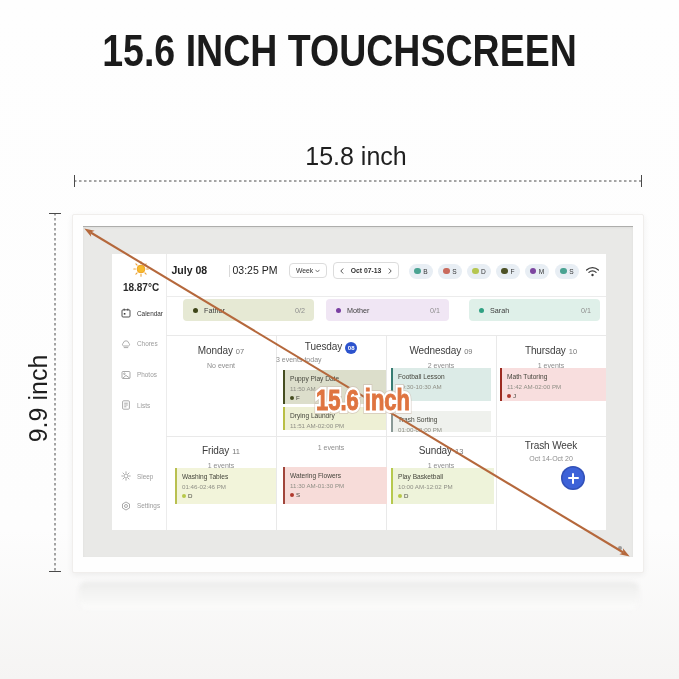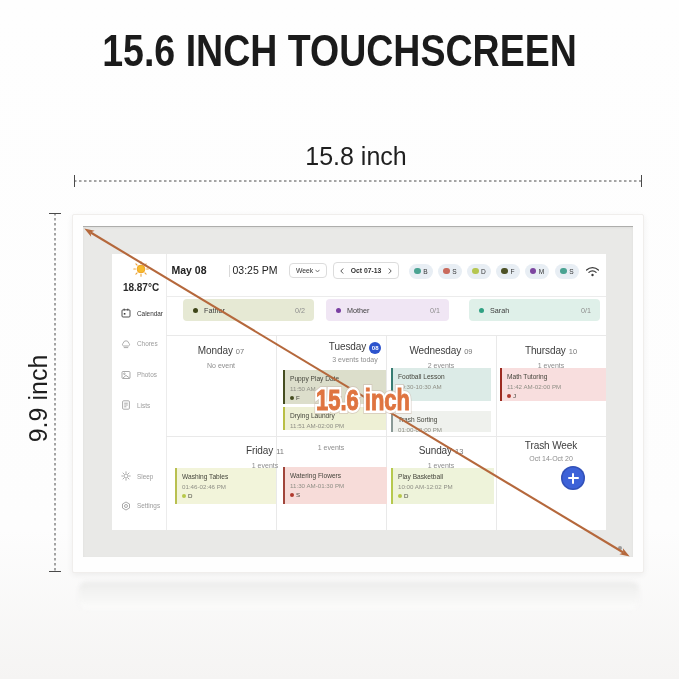--- a/index.html
+++ b/index.html
@@ -122,21 +122,21 @@
   <div class="mi" style="top:245.5px;">
     <svg width="10" height="10" viewBox="0 0 10 10" fill="none" stroke="#a0a0a0" stroke-width="0.9">
         <path d="M5 1 L 8.5 3 L 8.5 7 L 5 9 L 1.5 7 L 1.5 3 Z"></path>
         <circle cx="5" cy="5" r="1.5"></circle>
       </svg>
     <span class="ml">Settings</span>
   </div>
 
   <div class="abs" style="left:54px;top:0;width:1px;height:276px;background:#ececec;"></div>
 
-  <div class="abs" style="left:59.5px;top:10.5px;font-size:10.5px;font-weight:bold;color:#222;line-height:1.1;">May 08</div>
+  <div class="abs" style="left:59.5px;top:10.5px;font-size:10.5px;font-weight:bold;color:#222;line-height:1.1;">July 08</div>
 
   <div class="abs" style="left:117px;top:11px;width:1px;height:12px;background:#d9d9d9;"></div>
 
   <div class="abs" style="left:120.5px;top:10.5px;font-size:10.5px;font-weight:normal;color:#222;line-height:1.1;">03:25 PM</div>
 
   <div class="abs" style="left:177px;top:9px;width:38px;height:15px;border:1px solid #dcdcdc;border-radius:4px;box-sizing:border-box;display:flex;align-items:center;justify-content:center;font-size:6.8px;color:#333;">Week&nbsp;
     <svg width="5" height="4" viewBox="0 0 5 4">
         <path d="M0.5 0.8 L2.5 3 L4.5 0.8" fill="none" stroke="#555" stroke-width="0.8"></path>
       </svg>
   </div>
@@ -178,21 +178,21 @@
 
   <div class="abs" style="left:164px;top:81px;width:1px;height:195px;background:#e9e9e9;"></div>
   <div class="abs" style="left:274px;top:81px;width:1px;height:195px;background:#e9e9e9;"></div>
   <div class="abs" style="left:384px;top:81px;width:1px;height:195px;background:#e9e9e9;"></div>
 
   <div class="abs" style="left:54px;top:85.7px;width:110px;text-align:center;">
     <div><span class="dhn">Monday</span><span class="dhnum">07</span></div>
     <div class="dhs" style="margin-top:4px;">No event</div>
   </div>
 
-  <div class="abs" style="left:164px;top:85.7px;width:110px;text-align:center;padding-left:24px;">
+  <div class="abs" style="left:164px;top:85.7px;width:110px;text-align:left;">
     <div style="display:flex;align-items:center;justify-content:center;">
         <span class="dhn">Tuesday</span>
         <span style="margin-left:3px;margin-top:2px;width:12px;height:12px;border-radius:50%;background:#2c53cd;color:#fff;font-size:6px;font-weight:bold;display:inline-flex;align-items:center;justify-content:center;">08</span>
       </div>
     <div class="dhs" style="margin-top:2px;">3 events today</div>
   </div>
 
   <div class="abs" style="left:274px;top:85.7px;width:110px;text-align:center;">
     <div><span class="dhn">Wednesday</span><span class="dhnum">09</span></div>
     <div class="dhs" style="margin-top:4px;">2 events</div>
@@ -224,21 +224,21 @@
     <div class="t">Trash Sorting</div>
     <div class="tm">01:00-02:00 PM</div>
   </div>
 
   <div class="ev" style="left:388px;top:114px;width:106px;height:33px;background:#f8dede;border-color:#9c2b20;">
     <div class="t">Math Tutoring</div>
     <div class="tm">11:42 AM-02:00 PM</div>
     <div class="who"><span class="dot" style="width:4.4px;height:4.4px;background:#b0392e;margin-right:1.5px;"></span>J</div>
   </div>
 
-  <div class="abs" style="left:54px;top:185.7px;width:110px;text-align:center;padding-left:44px;">
+  <div class="abs" style="left:54px;top:185.7px;width:110px;text-align:center;">
     <div><span class="dhn">Friday</span><span class="dhnum">11</span></div>
     <div class="dhs" style="margin-top:4px;">1 events</div>
   </div>
 
   <div class="abs" style="left:164px;top:185.7px;width:110px;text-align:center;">
     <div class="dhs" style="margin-top:4px;">1 events</div>
   </div>
 
   <div class="abs" style="left:274px;top:185.7px;width:110px;text-align:center;">
     <div><span class="dhn">Sunday</span><span class="dhnum">13</span></div>

